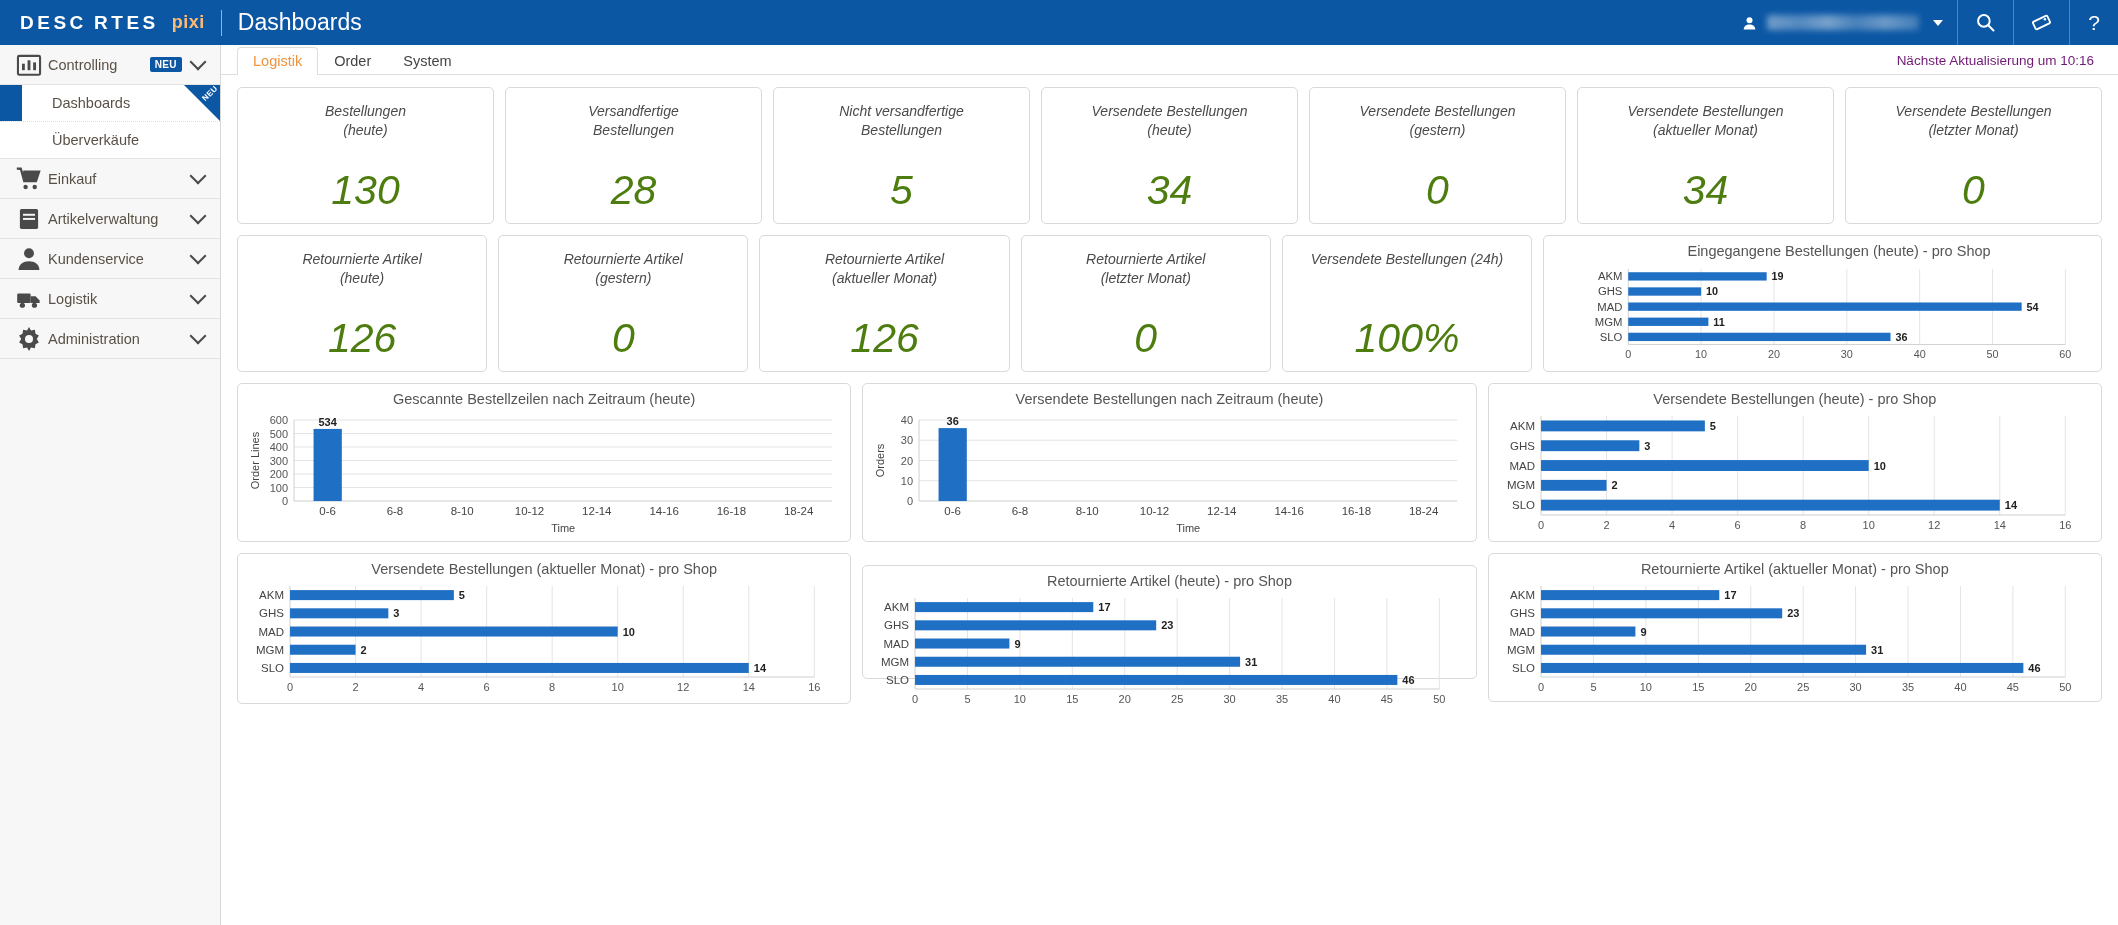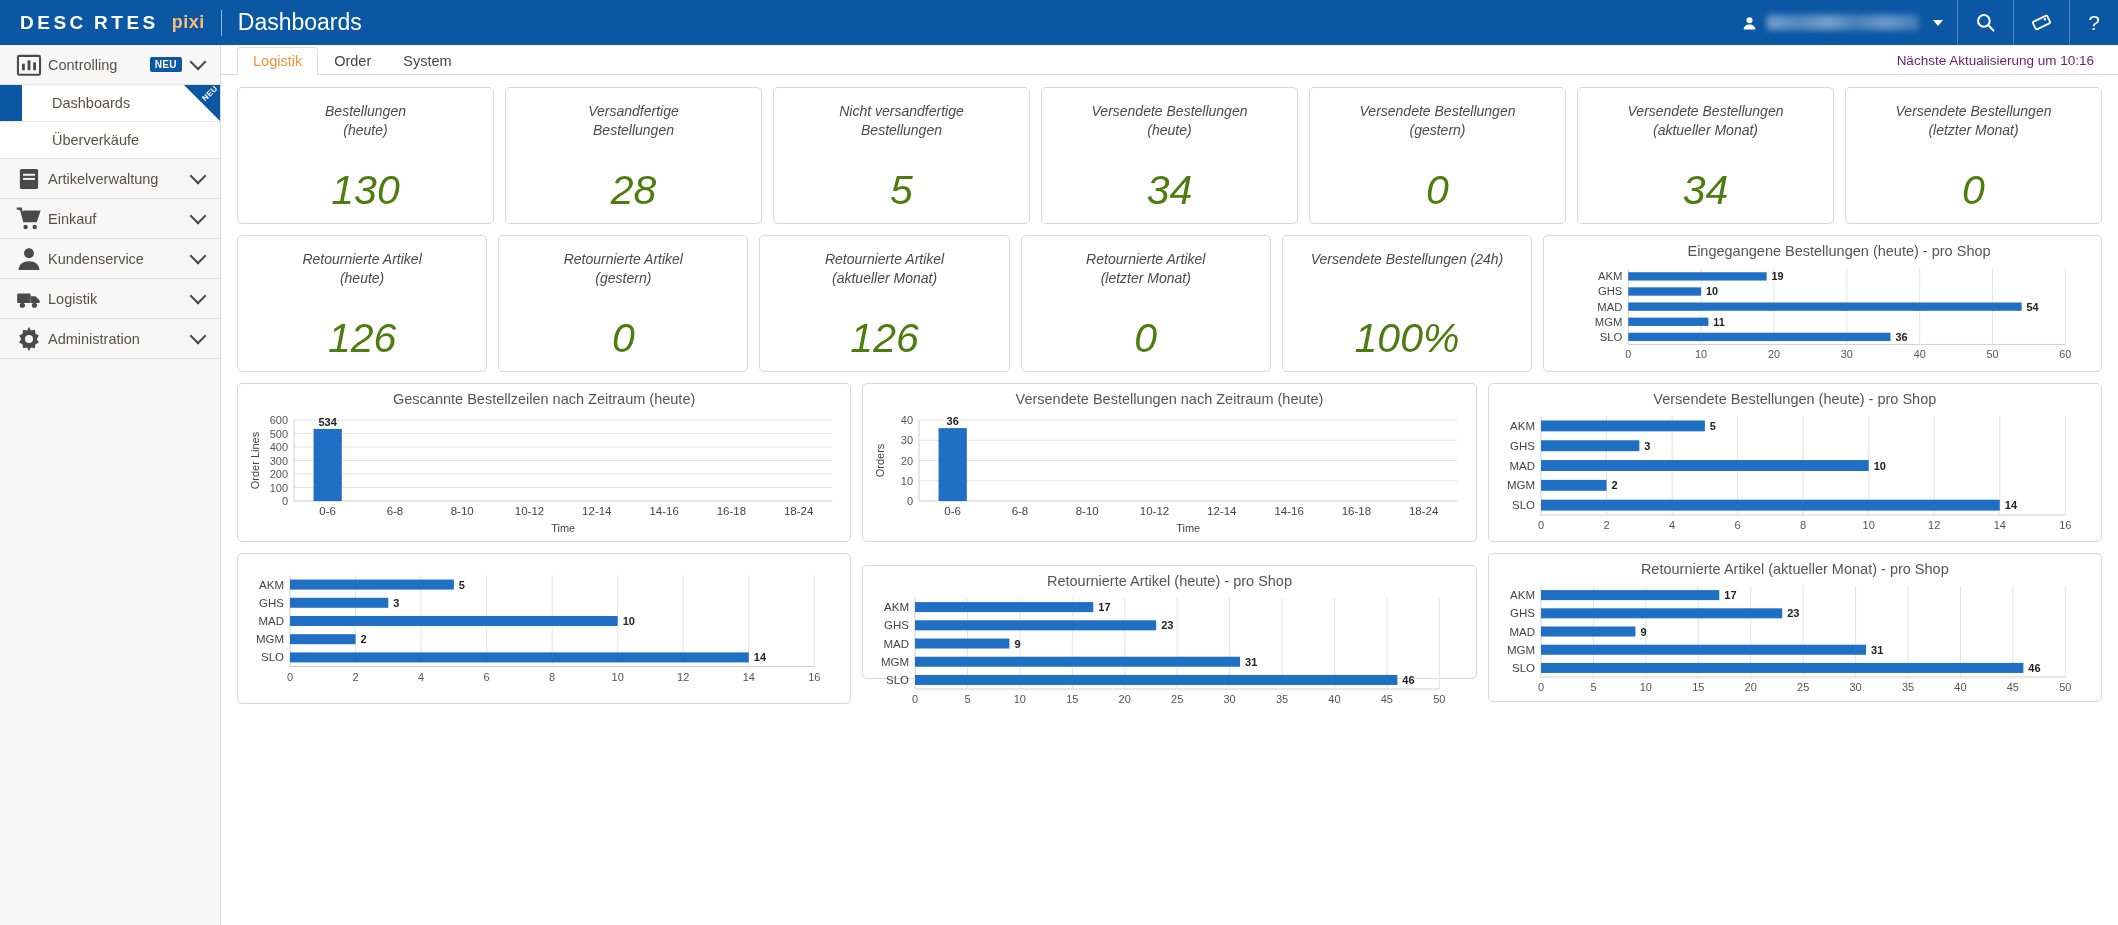--- a/index.html
+++ b/index.html
@@ -304,40 +304,40 @@
       <span class="corner-neu"></span>
       <span class="corner-neu-text">NEU</span>
     </div>
 
     <div class="sub-item last">
       <span>Überverkäufe</span>
     </div>
 
     <div class="nav-item">
       <span class="nav-icon">
-        <svg width="17" height="17" viewBox="0 0 20 20" fill="#4a4a4a">
-            <rect x="3" y="2.4" width="14" height="15.2" rx="1.2"></rect>
-            <rect x="5.4" y="6" width="9.2" height="1.5" fill="#f7f7f7"></rect>
-            <rect x="5.4" y="9.2" width="9.2" height="1.5" fill="#f7f7f7"></rect>
-          </svg>
-      </span>
-      <span class="nav-label">Artikelverwaltung</span>
-      <span class="chev"></span>
-    </div>
-
-    <div class="nav-item">
-      <span class="nav-icon">
         <svg width="18" height="18" viewBox="0 0 20 20" fill="#4a4a4a">
             <path d="M.6 2h3.1l2.6 9.6h9.1l2.4-7.2H5.6"></path>
             <path d="M.6 2h3.1l2.6 9.6h9.1l2.4-7.2H5.6" stroke="#4a4a4a" stroke-width="1.7" fill="none"></path>
             <circle cx="7.4" cy="16.2" r="1.7"></circle>
             <circle cx="14.4" cy="16.2" r="1.7"></circle>
           </svg>
       </span>
       <span class="nav-label">Einkauf</span>
+      <span class="chev"></span>
+    </div>
+
+    <div class="nav-item">
+      <span class="nav-icon">
+        <svg width="17" height="17" viewBox="0 0 20 20" fill="#4a4a4a">
+            <rect x="3" y="2.4" width="14" height="15.2" rx="1.2"></rect>
+            <rect x="5.4" y="6" width="9.2" height="1.5" fill="#f7f7f7"></rect>
+            <rect x="5.4" y="9.2" width="9.2" height="1.5" fill="#f7f7f7"></rect>
+          </svg>
+      </span>
+      <span class="nav-label">Artikelverwaltung</span>
       <span class="chev"></span>
     </div>
 
     <div class="nav-item">
       <span class="nav-icon">
         <svg width="17" height="17" viewBox="0 0 20 20" fill="#4a4a4a">
             <circle cx="10" cy="5.6" r="3.8"></circle>
             <path d="M2 18.5c0-4.2 3.6-6.7 8-6.7s8 2.5 8 6.7z"></path>
           </svg>
       </span>
@@ -589,20 +589,21 @@
                 <text x="435" y="117" text-anchor="middle" class="tick-txt">12</text>
                 <text x="500.5" y="117" text-anchor="middle" class="tick-txt">14</text>
                 <text x="566" y="117" text-anchor="middle" class="tick-txt">16</text>
               </svg>
             </div>
         </div>
       </div>
 
       <div class="row">
         <div class="chart-card" style="flex:1;height:151px;">
+          <div class="chart-title">Versendete Bestellungen (aktueller Monat) - pro Shop</div>
           <div class="chart-body">
               <svg viewBox="0 0 592 115" width="592" height="115">
                 <line x1="42" y1="4" x2="42" y2="95" class="axis-line"></line>
                 <line x1="107.5" y1="4" x2="107.5" y2="95" class="grid-line"></line>
                 <line x1="173" y1="4" x2="173" y2="95" class="grid-line"></line>
                 <line x1="238.5" y1="4" x2="238.5" y2="95" class="grid-line"></line>
                 <line x1="304" y1="4" x2="304" y2="95" class="grid-line"></line>
                 <line x1="369.5" y1="4" x2="369.5" y2="95" class="grid-line"></line>
                 <line x1="435" y1="4" x2="435" y2="95" class="grid-line"></line>
                 <line x1="500.5" y1="4" x2="500.5" y2="95" class="grid-line"></line>

